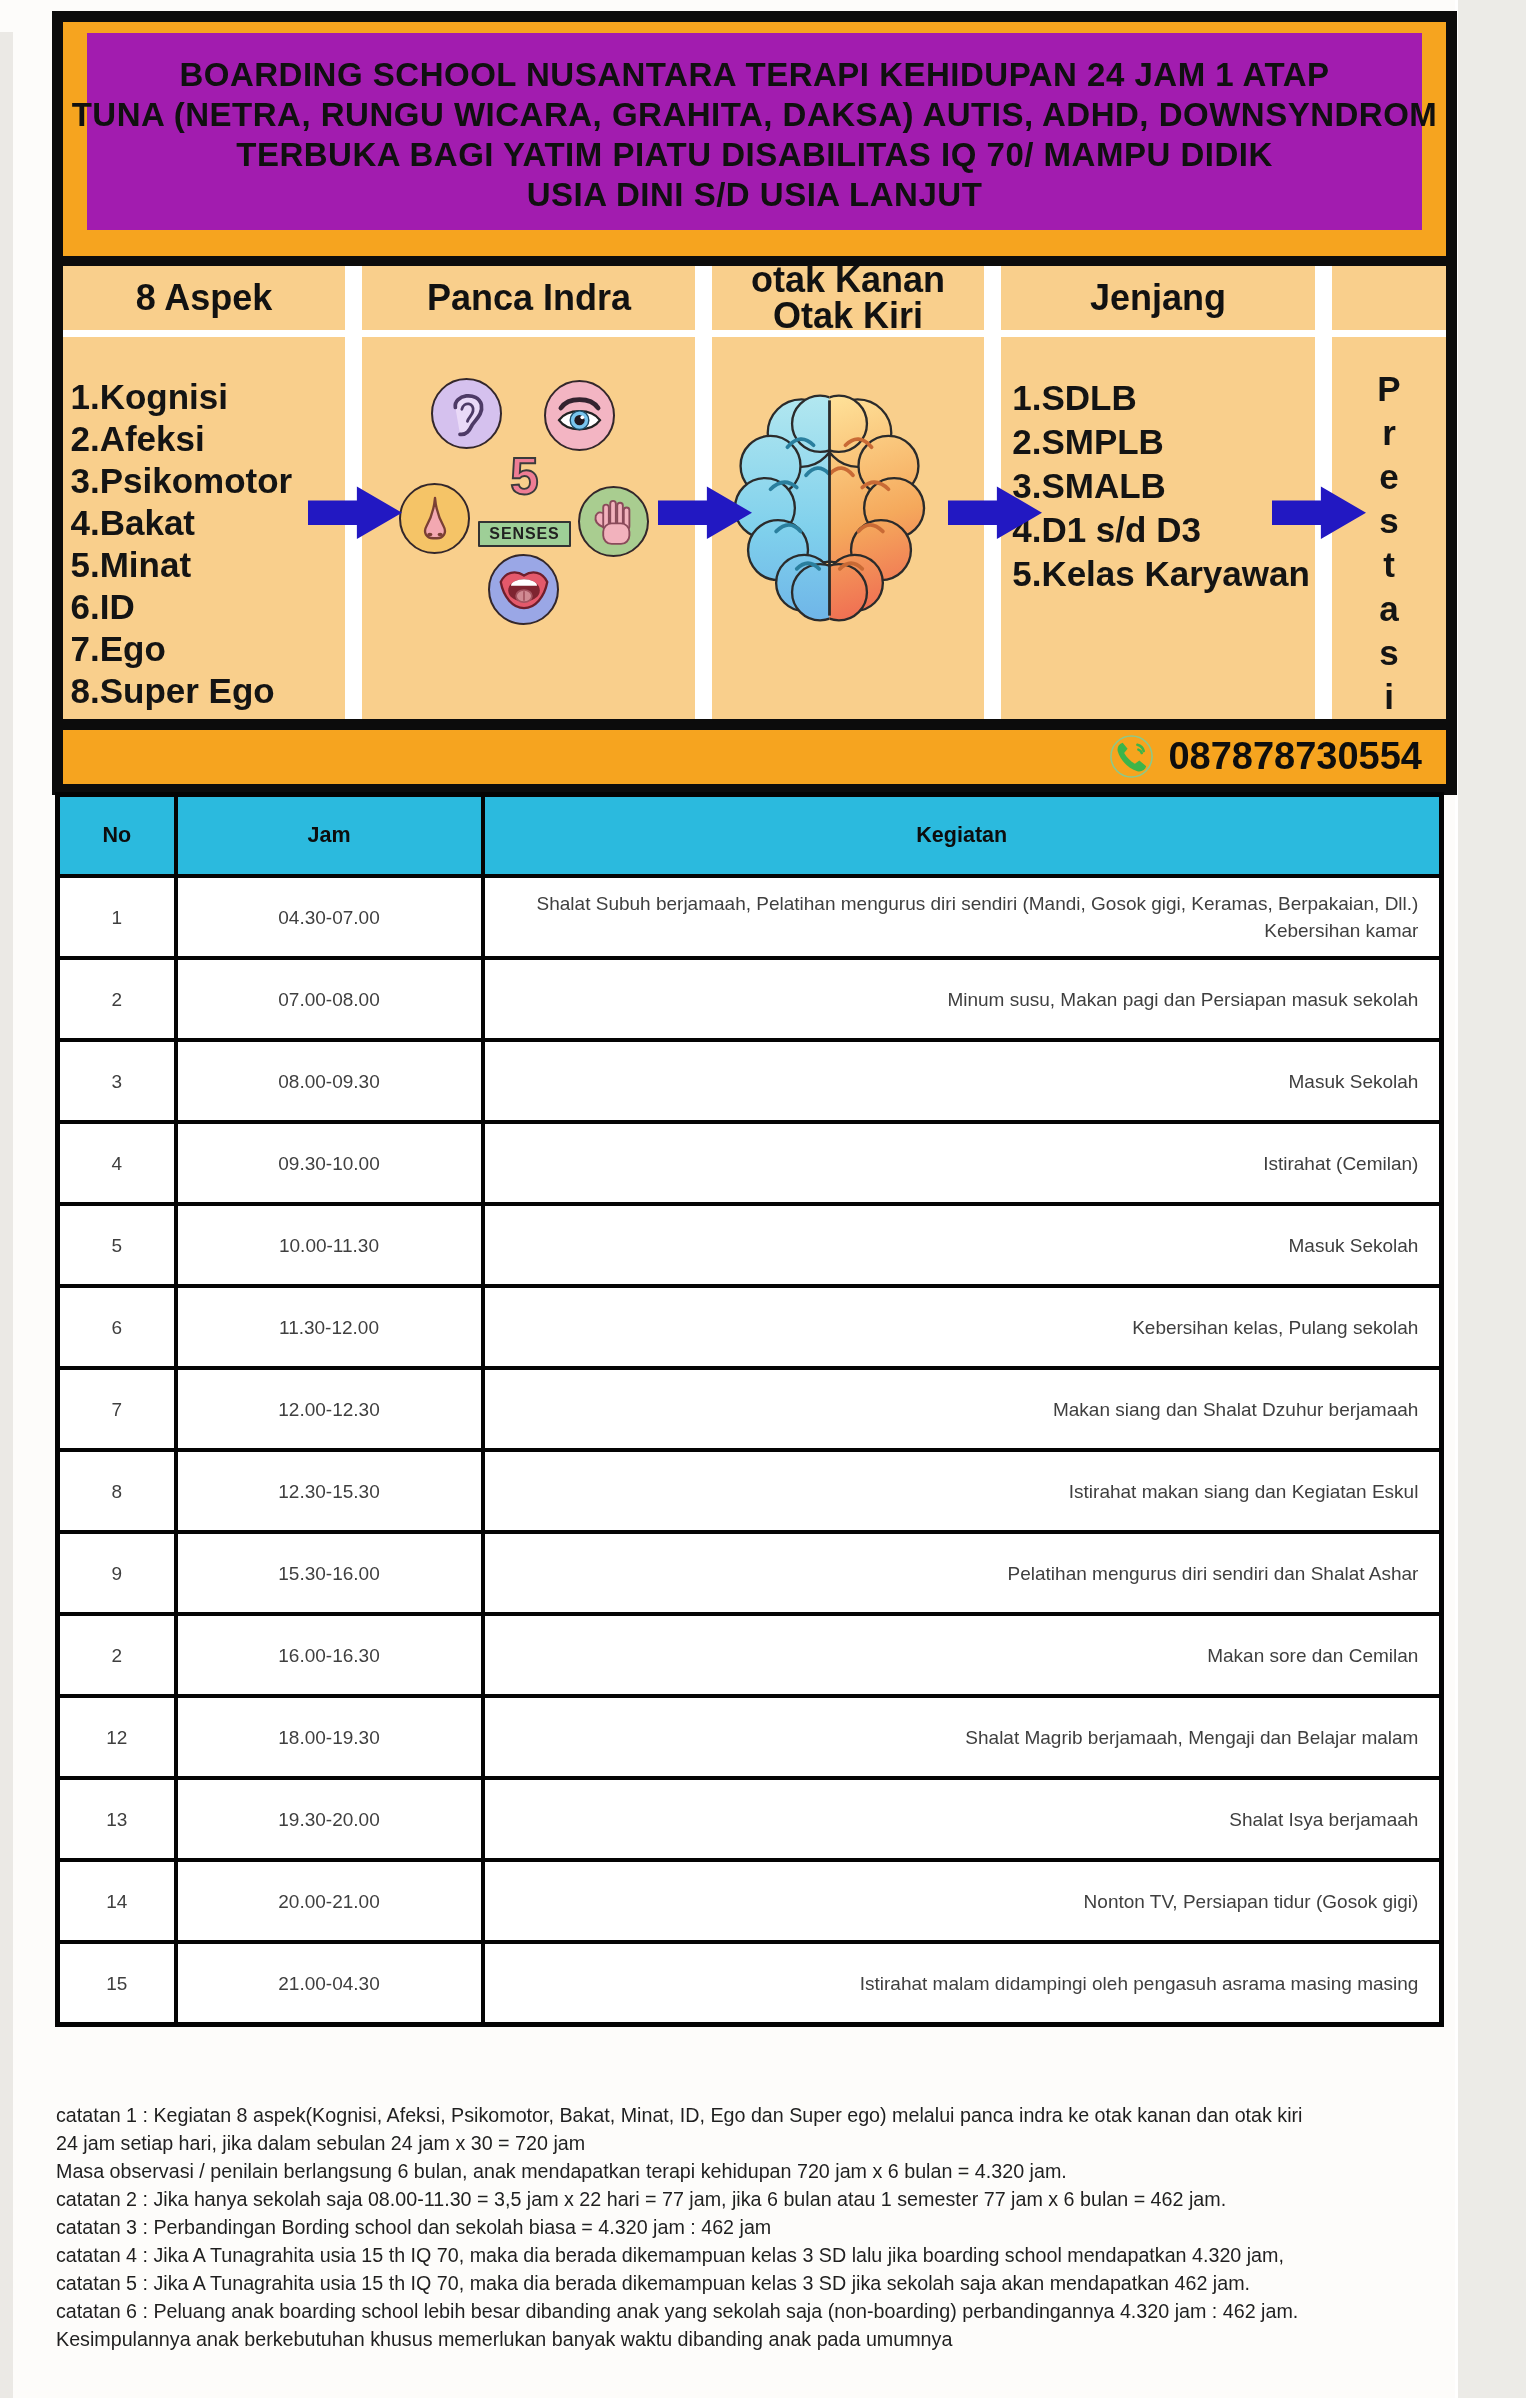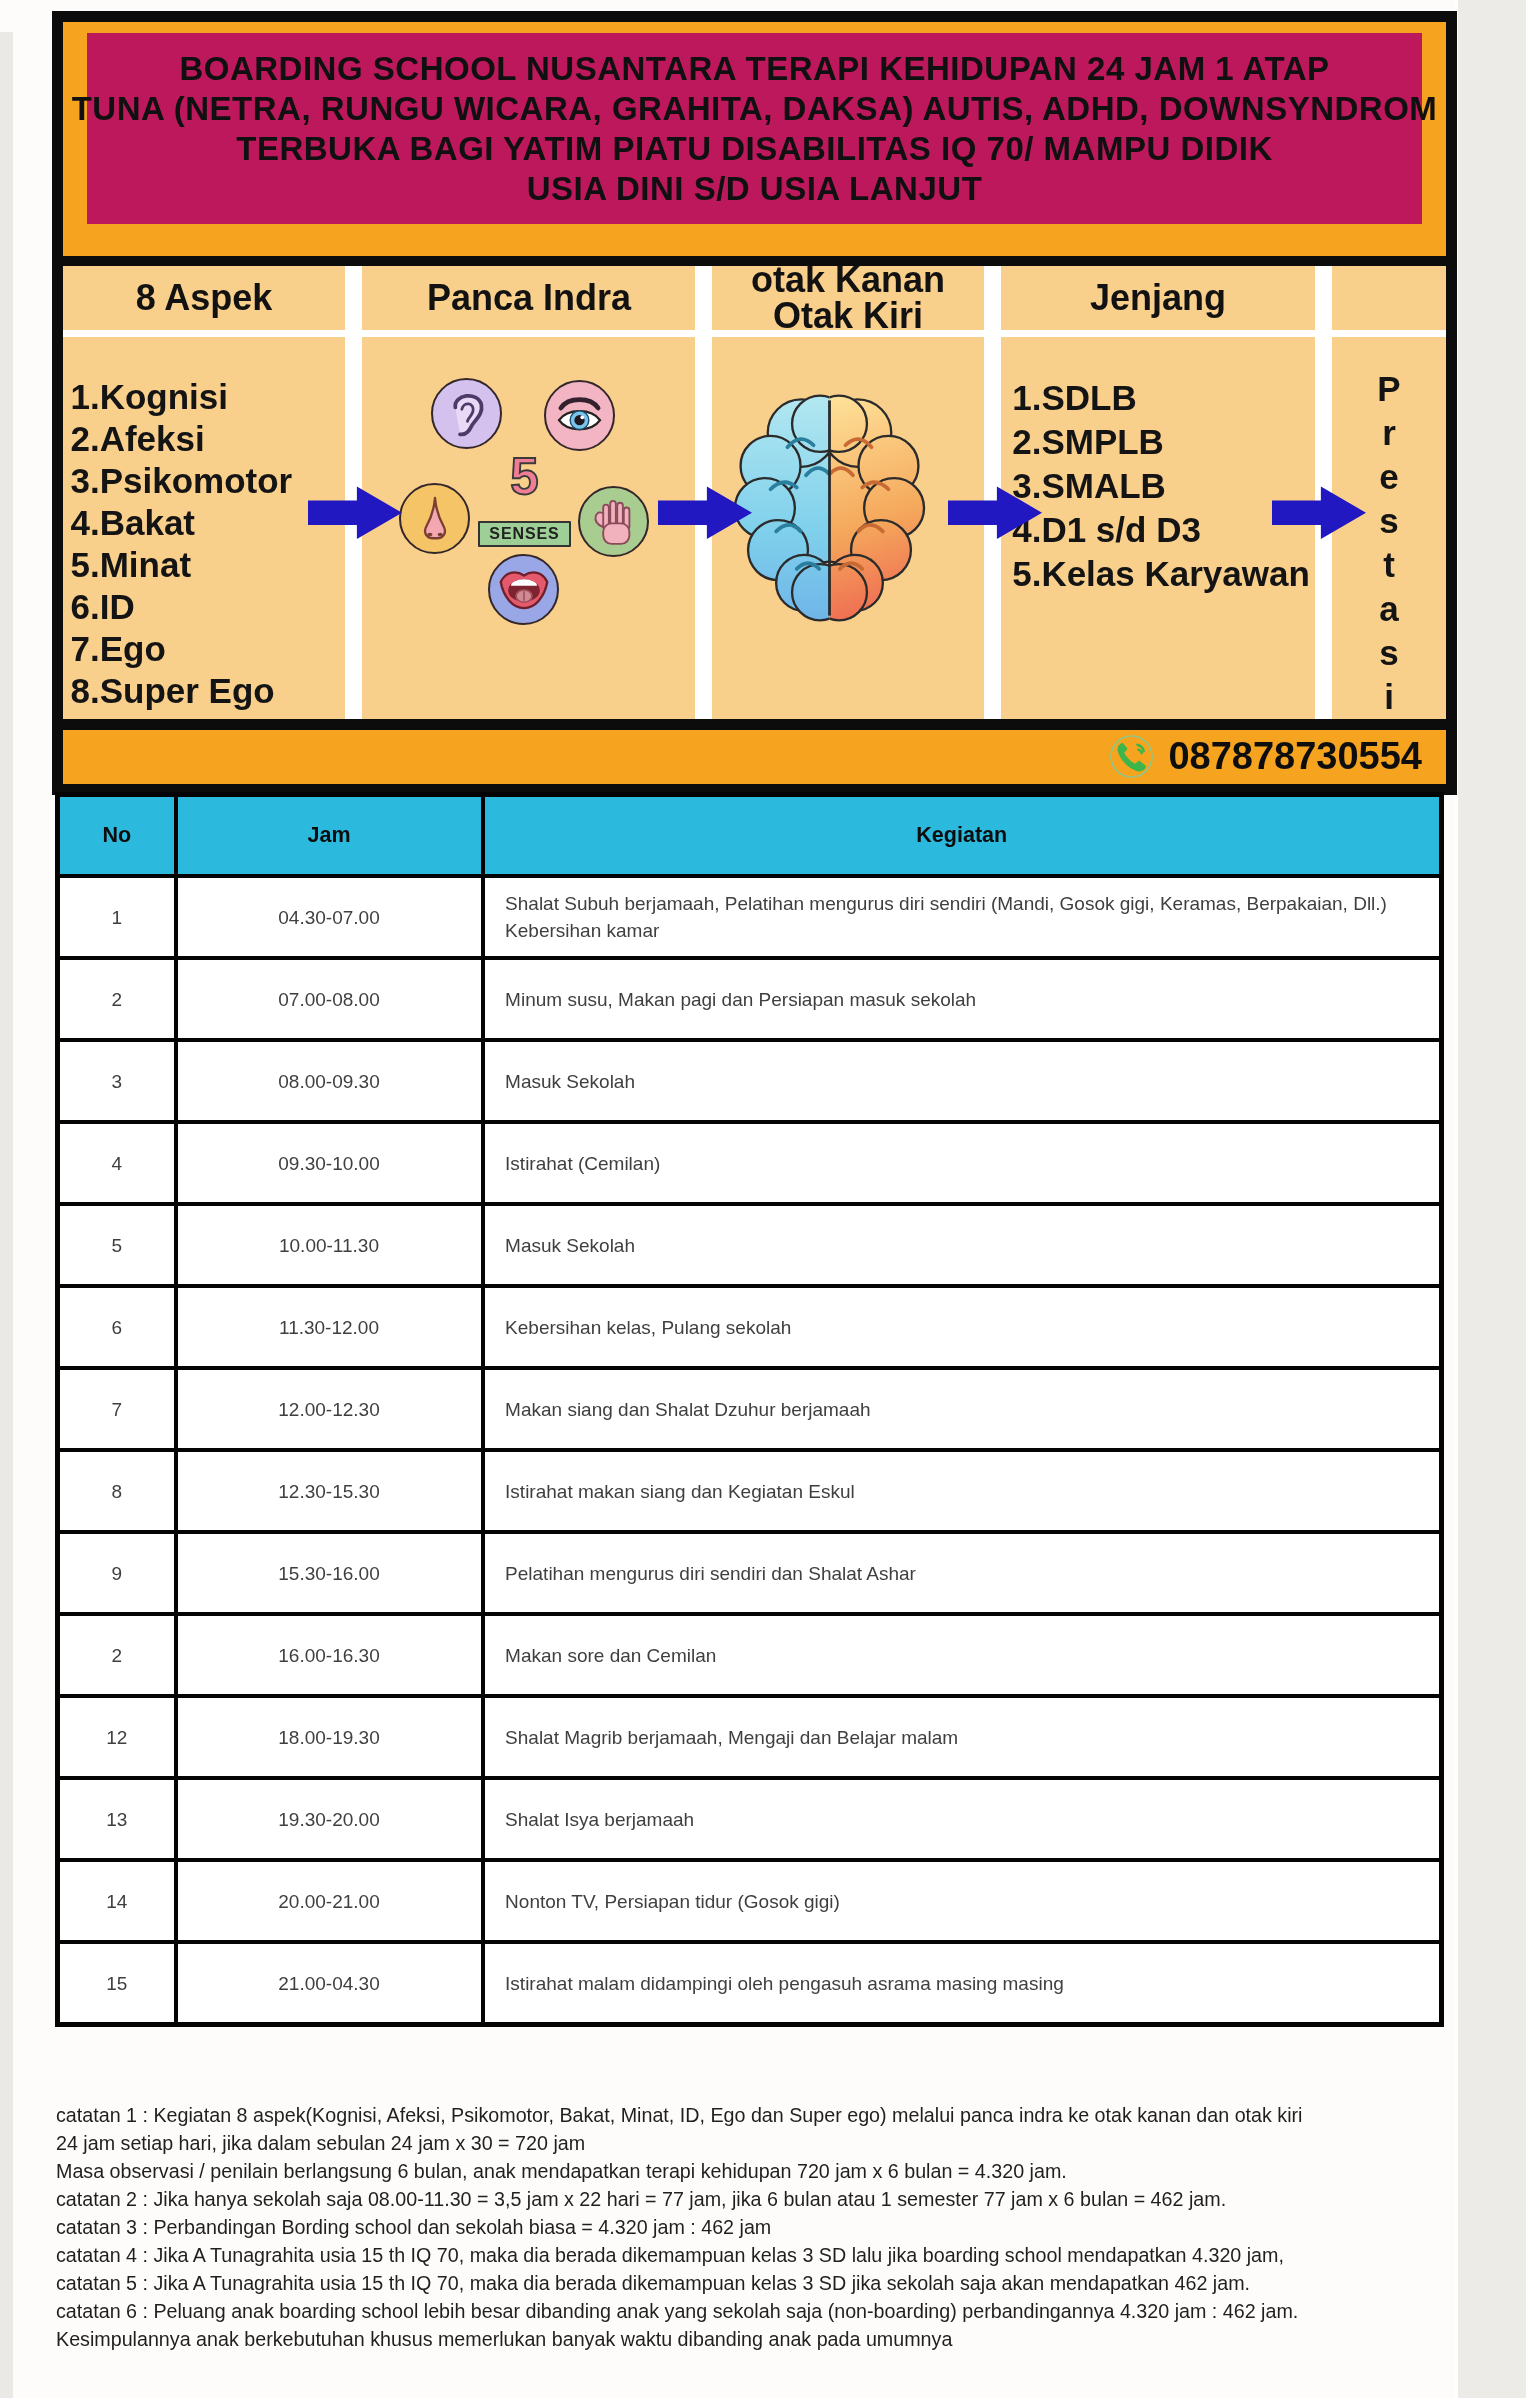--- a/index.html
+++ b/index.html
@@ -5,22 +5,22 @@
   html,body{margin:0;padding:0;background:#fdfcfa;}
   #page{position:relative;width:1526px;height:2399px;background:#fdfcfa;overflow:hidden;
         font-family:"Liberation Sans",sans-serif;color:#111;}
   .strip-left{position:absolute;left:0;top:32px;width:13px;height:2367px;background:#ebe9e5;}
   .strip-right{position:absolute;left:1455px;top:0;width:71px;height:2399px;background:#ecebe7;border-left:3.7px solid #fff;}
 
   
   .poster{position:absolute;left:52px;top:11.2px;width:1405px;box-sizing:border-box;
           border:11.2px solid #0c0c0c;background:#f6a41f;}
   .band-top{height:223px;background:#f6a41f;}
-  .green-box{margin:11.2px 24px 0;height:191px;background:#be185d;
-             display:flex;flex-direction:column;justify-content:center;align-items:center;padding-top:0;}
+  .green-box{margin:11.2px 24px 0;height:191px;background:#a21caf;
+             display:flex;flex-direction:column;justify-content:center;align-items:center;padding-top:6px;}
   .title-line{font-size:33px;font-weight:800;line-height:40px;letter-spacing:0.5px;color:#101010;
               text-align:center;white-space:nowrap;}
   .sep-black{height:9.4px;background:#0c0c0c;}
   .sep-black.thick{height:11.2px;}
 
   .cols{position:relative;height:453px;background:#f9cf8c;}
   .vsep{position:absolute;top:0;bottom:0;width:17px;background:#fff;}
   .vsep.s1{left:282px}.vsep.s2{left:632px}.vsep.s3{left:921px}.vsep.s4{left:1252px}
   .hsep{position:absolute;left:0;right:0;top:64px;height:7.5px;background:#fff;z-index:2;}
   .col{position:absolute;top:0;height:100%;}
@@ -60,21 +60,21 @@
   .consult-phone{font-size:38px;font-weight:800;color:#0e0e0e;padding:0 24px 0 13px;white-space:nowrap;}
 
   
   table.sched{position:absolute;left:55px;top:792px;width:1389px;border-collapse:collapse;table-layout:fixed;}
   table.sched col.c-no{width:118px;} table.sched col.c-jam{width:307px;}
   table.sched th{height:75px;background:#2bbade;border:4.7px solid #040404;
                  font-size:21.5px;font-weight:700;color:#0d0d0d;text-align:center;}
   table.sched td{height:76px;background:#fff;border:4.7px solid #040404;
                  font-size:19px;color:#3f3f3f;line-height:27px;}
   table.sched td.no,table.sched td.jam{text-align:center;}
-  table.sched td.keg{text-align:left;padding:0 20.6px;}
+  table.sched td.keg{text-align:right;padding:0 20.6px;}
   table.sched{border:5.6px solid #040404;}
 
   
   .notes{position:absolute;left:56px;top:2101px;}
   .note{font-size:19.7px;line-height:28px;color:#1f1f1f;white-space:nowrap;}
 </style>
 </head>
 <body>
 
 <div id="page">

